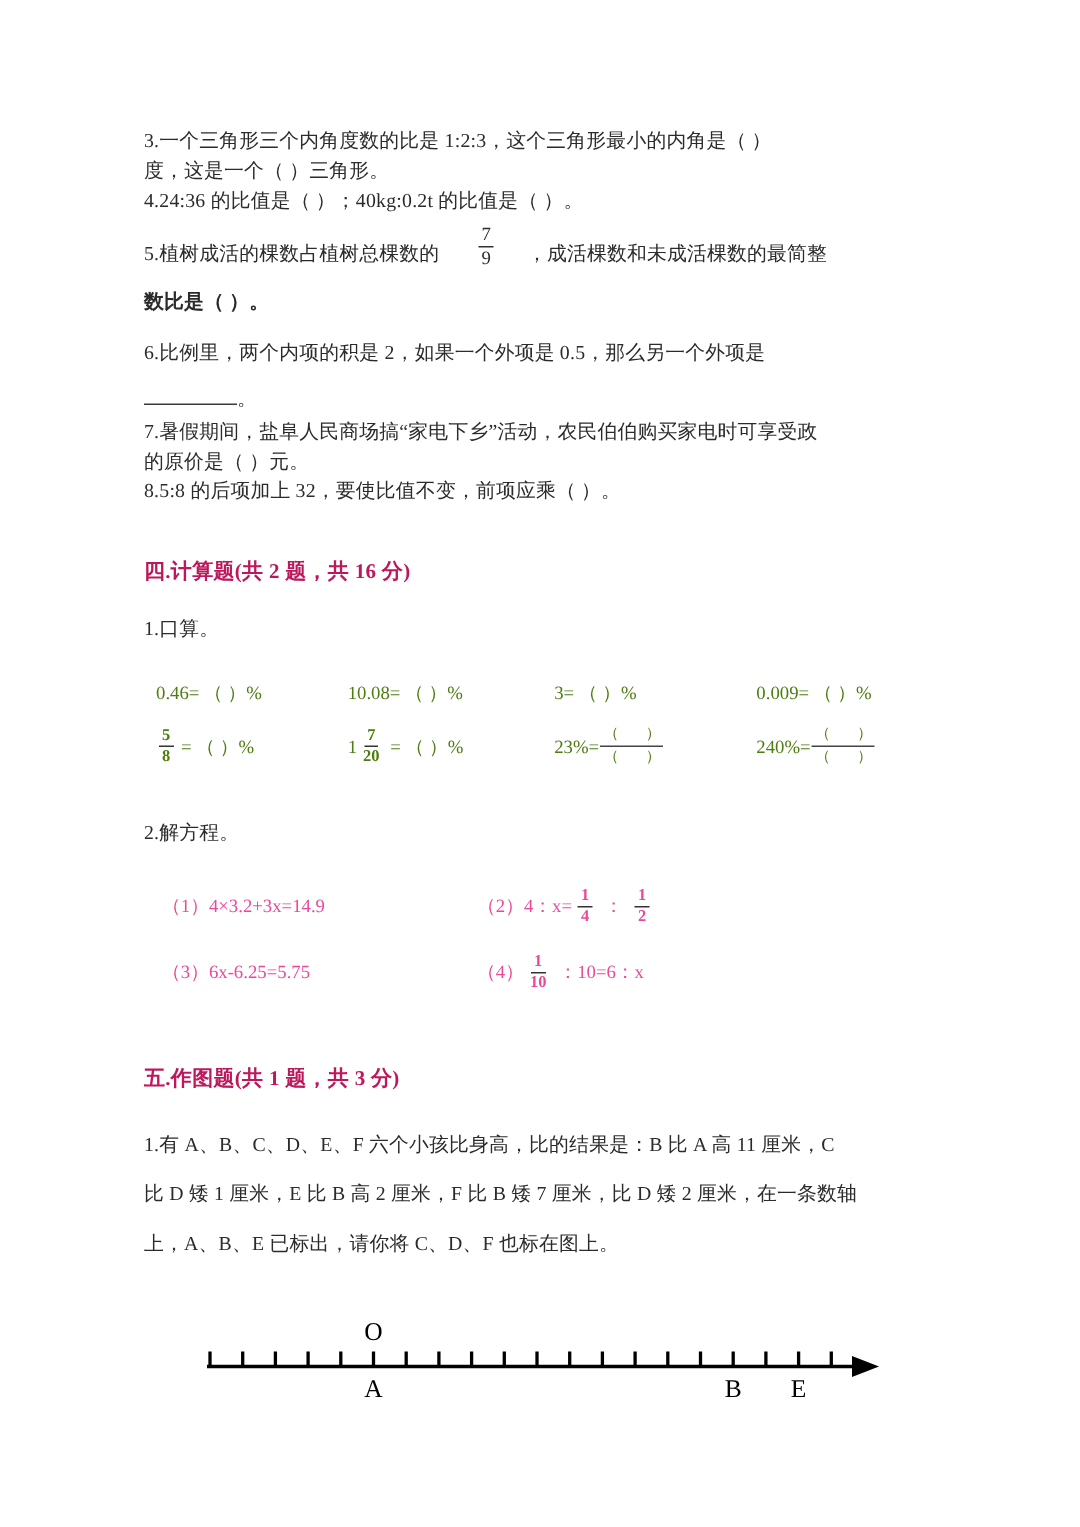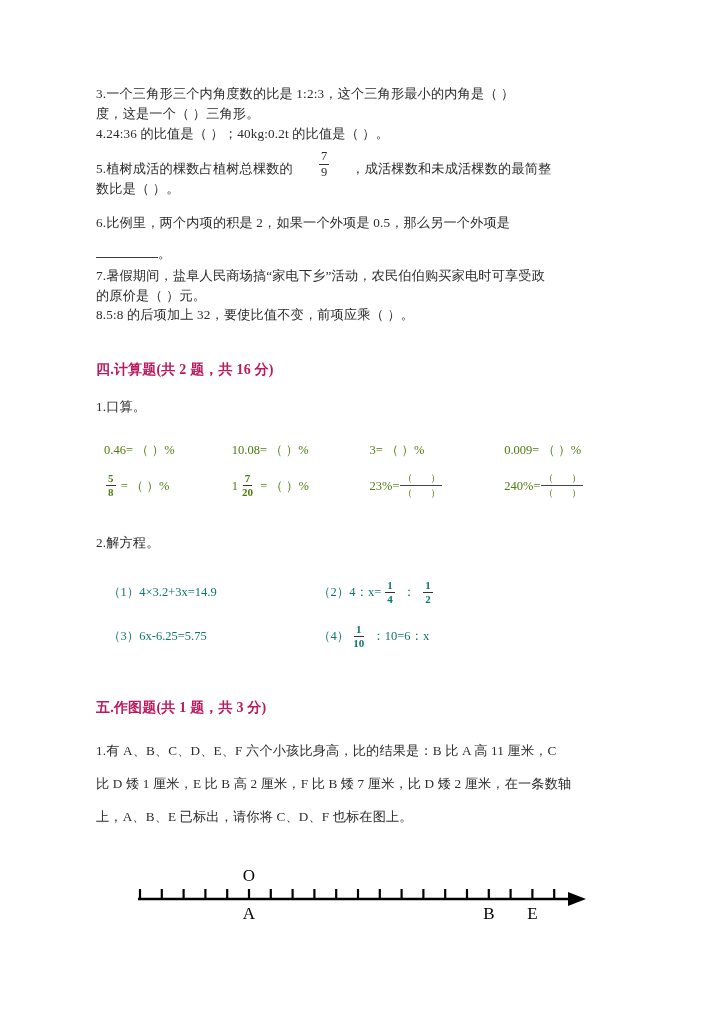--- a/index.html
+++ b/index.html
@@ -122,21 +122,21 @@
   .calc-row.r2 .cell:nth-child(1) { width: 128px; }
   .calc-row.r2 .cell:nth-child(2) { width: 138px; }
   .calc-row.r2 .cell:nth-child(3) { width: 135px; }
   .calc-row.r2 .cell:nth-child(4) { width: 120px; }
 
   
   .eq-row {
     display: flex;
     font-size: 12.5px;
     line-height: 30px;
-    color: #0f766e;
+    color: #ec4899;
     padding-left: 12px;
     align-items: center;
   }
   .eq-row .eq { white-space: nowrap; }
   .eq-row .eq:nth-child(1) { width: 210px; }
 
   
   .blank-line {
     display: inline-block;
     width: 62px;
@@ -172,21 +172,21 @@
 
     <div class="q blk">
       <div style="display:flex;align-items:flex-end;">
         <span>5.植树成活的棵数占植树总棵数的</span>
         <span class="frac big" style="margin:0 22px 0 26px;">
           <span class="num">7</span>
           <span class="den">9</span>
         </span>
         <span>，成活棵数和未成活棵数的最简整</span>
       </div>
-      <div style="">数比是（      ）。</div>
+      <div style="margin-top:12px;font-weight:bold;">数比是（      ）。</div>
     </div>
 
     <div class="gap-md"></div>
 
     <div class="q blk">
       <div>6.比例里，两个内项的积是 2，如果一个外项是 0.5，那么另一个外项是</div>
       <div style="margin-top:11px;">
         <span class="blank-line"></span><span>。</span>
       </div>
     </div>

